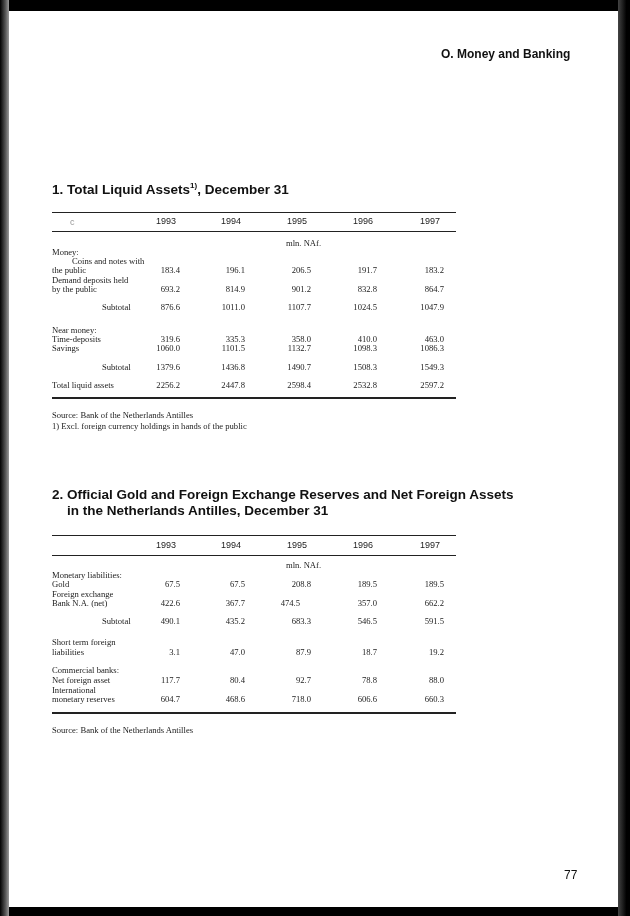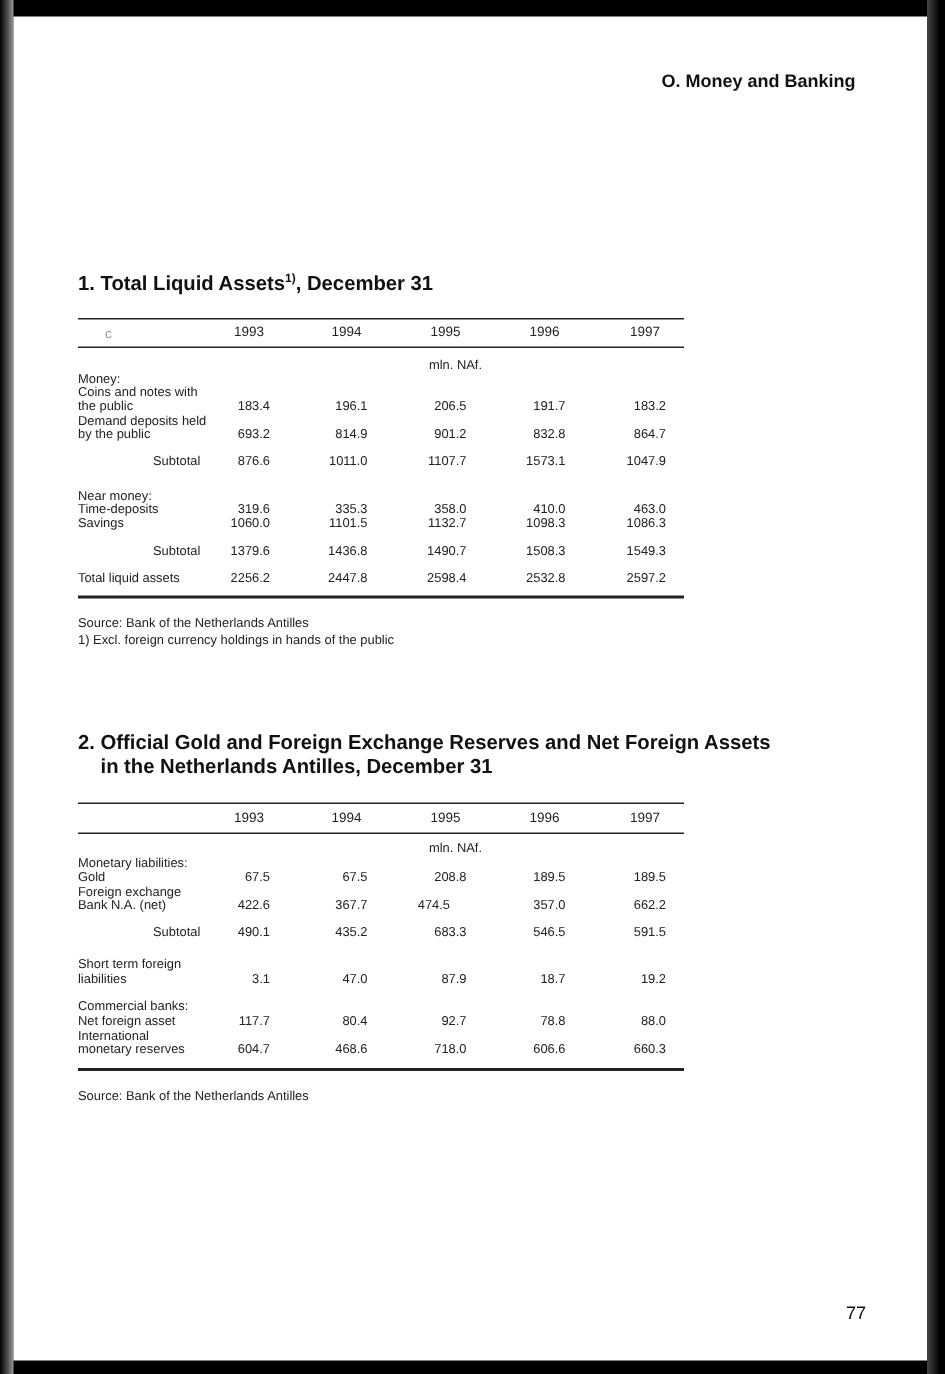--- a/index.html
+++ b/index.html
@@ -16,21 +16,21 @@
     position: absolute; left: 441px; top: 47px;
     font-family: "Liberation Sans", sans-serif; font-weight: bold; font-size: 12px; color: #111;
   }
   .title {
     position: absolute; font-family: "Liberation Sans", sans-serif; font-weight: bold; font-size: 13.5px; color: #111; line-height: 17px;
   }
   .title sup { font-size: 8px; }
   .rule { position: absolute; height: 1px; background: #222; }
   .rule.thick { height: 1.5px; }
   .mono {
-    font-family: Liberation Sans, sans-serif; font-size: 8.6px; color: #222;
+    font-family: Liberation Serif, serif; font-size: 8.6px; color: #222;
   }
   .yearhdr {
     position: absolute; font-family: "Liberation Sans", sans-serif; font-size: 9px; color: #222; text-align: right; width: 40px;
   }
   .unit { position: absolute; }
   .row { position: absolute; left: 52px; width: 404px; height: 11px; }
   .row .label { position: absolute; left: 0; white-space: pre; }
   .row .label.indent { left: 50px; }
   .row .v { position: absolute; width: 50px; text-align: right; }
   .foot { position: absolute; left: 52px; white-space: pre; }
@@ -55,21 +55,21 @@
     <div class="yearhdr" style="left: 267px; top: 216px;">1995</div>
     <div class="yearhdr" style="left: 333px; top: 216px;">1996</div>
     <div class="yearhdr" style="left: 400px; top: 216px;">1997</div>
   </div>
 <div class="rule" style="left:52px; top:231px; width:404px;"></div>
 <div class="mono unit" style="left:286px; top:238px;">mln. NAf.</div>
 <div id="t1-rows">
     <div class="row mono" style="top: 247px;">
       <span class="label">Money:</span>
     </div>
-    <div class="row mono" style="top: 256px;">
+    <div class="row mono" style="top: 256px; margin-left: 20px;">
       <span class="label">Coins and notes with</span>
     </div>
     <div class="row mono" style="top: 265px;">
       <span class="label">the public</span>
       <span class="v" style="left: 78px;">183.4</span>
       <span class="v" style="left: 143px;">196.1</span>
       <span class="v" style="left: 209px;">206.5</span>
       <span class="v" style="left: 275px;">191.7</span>
       <span class="v" style="left: 342px;">183.2</span>
     </div>
@@ -82,21 +82,21 @@
       <span class="v" style="left: 143px;">814.9</span>
       <span class="v" style="left: 209px;">901.2</span>
       <span class="v" style="left: 275px;">832.8</span>
       <span class="v" style="left: 342px;">864.7</span>
     </div>
     <div class="row mono" style="top: 302px;">
       <span class="label indent">Subtotal</span>
       <span class="v" style="left: 78px;">876.6</span>
       <span class="v" style="left: 143px;">1011.0</span>
       <span class="v" style="left: 209px;">1107.7</span>
-      <span class="v" style="left: 275px;">1573.1</span>
+      <span class="v" style="left: 275px;">1024.5</span>
       <span class="v" style="left: 342px;">1047.9</span>
     </div>
     <div class="row mono" style="top: 325px;">
       <span class="label">Near money:</span>
     </div>
     <div class="row mono" style="top: 334px;">
       <span class="label">Time-deposits</span>
       <span class="v" style="left: 78px;">319.6</span>
       <span class="v" style="left: 143px; text-align: right;">335.3</span>
       <span class="v" style="left: 209px;">358.0</span>

